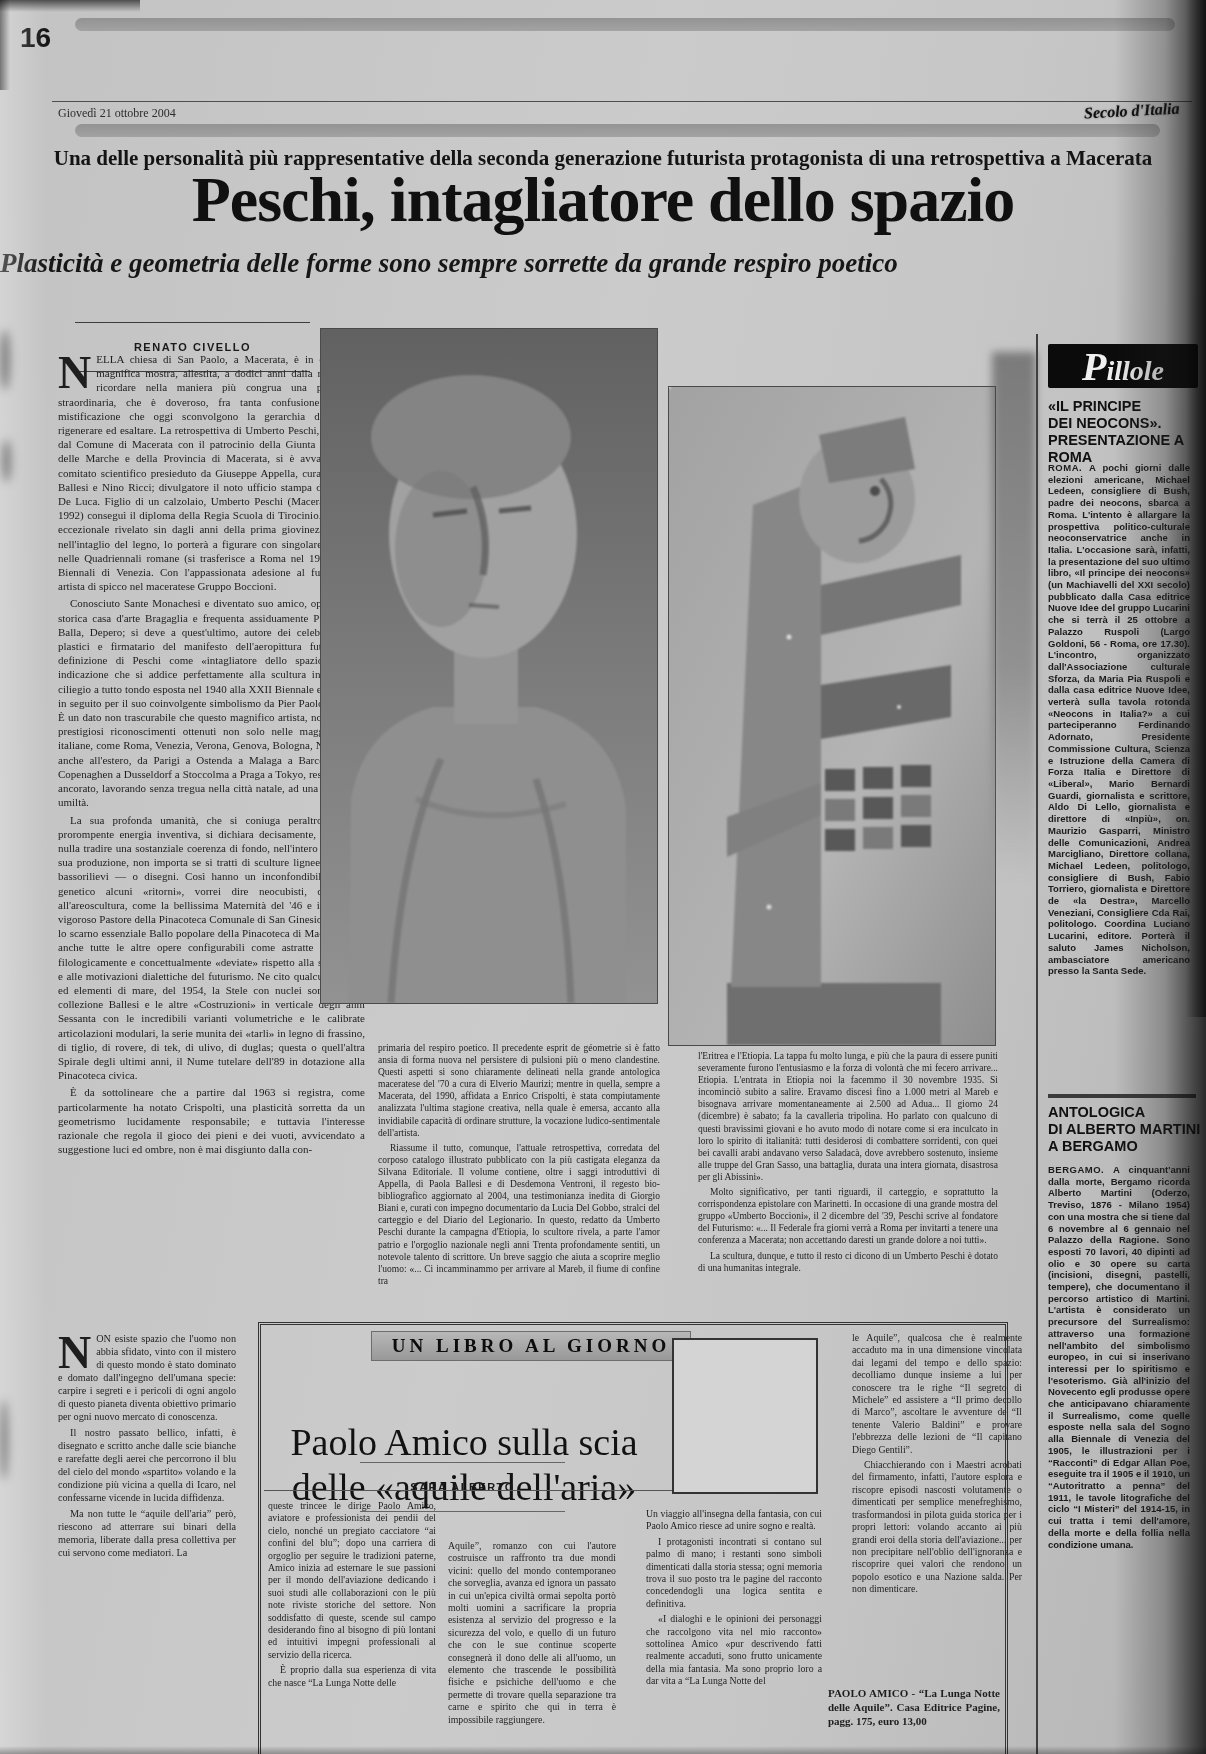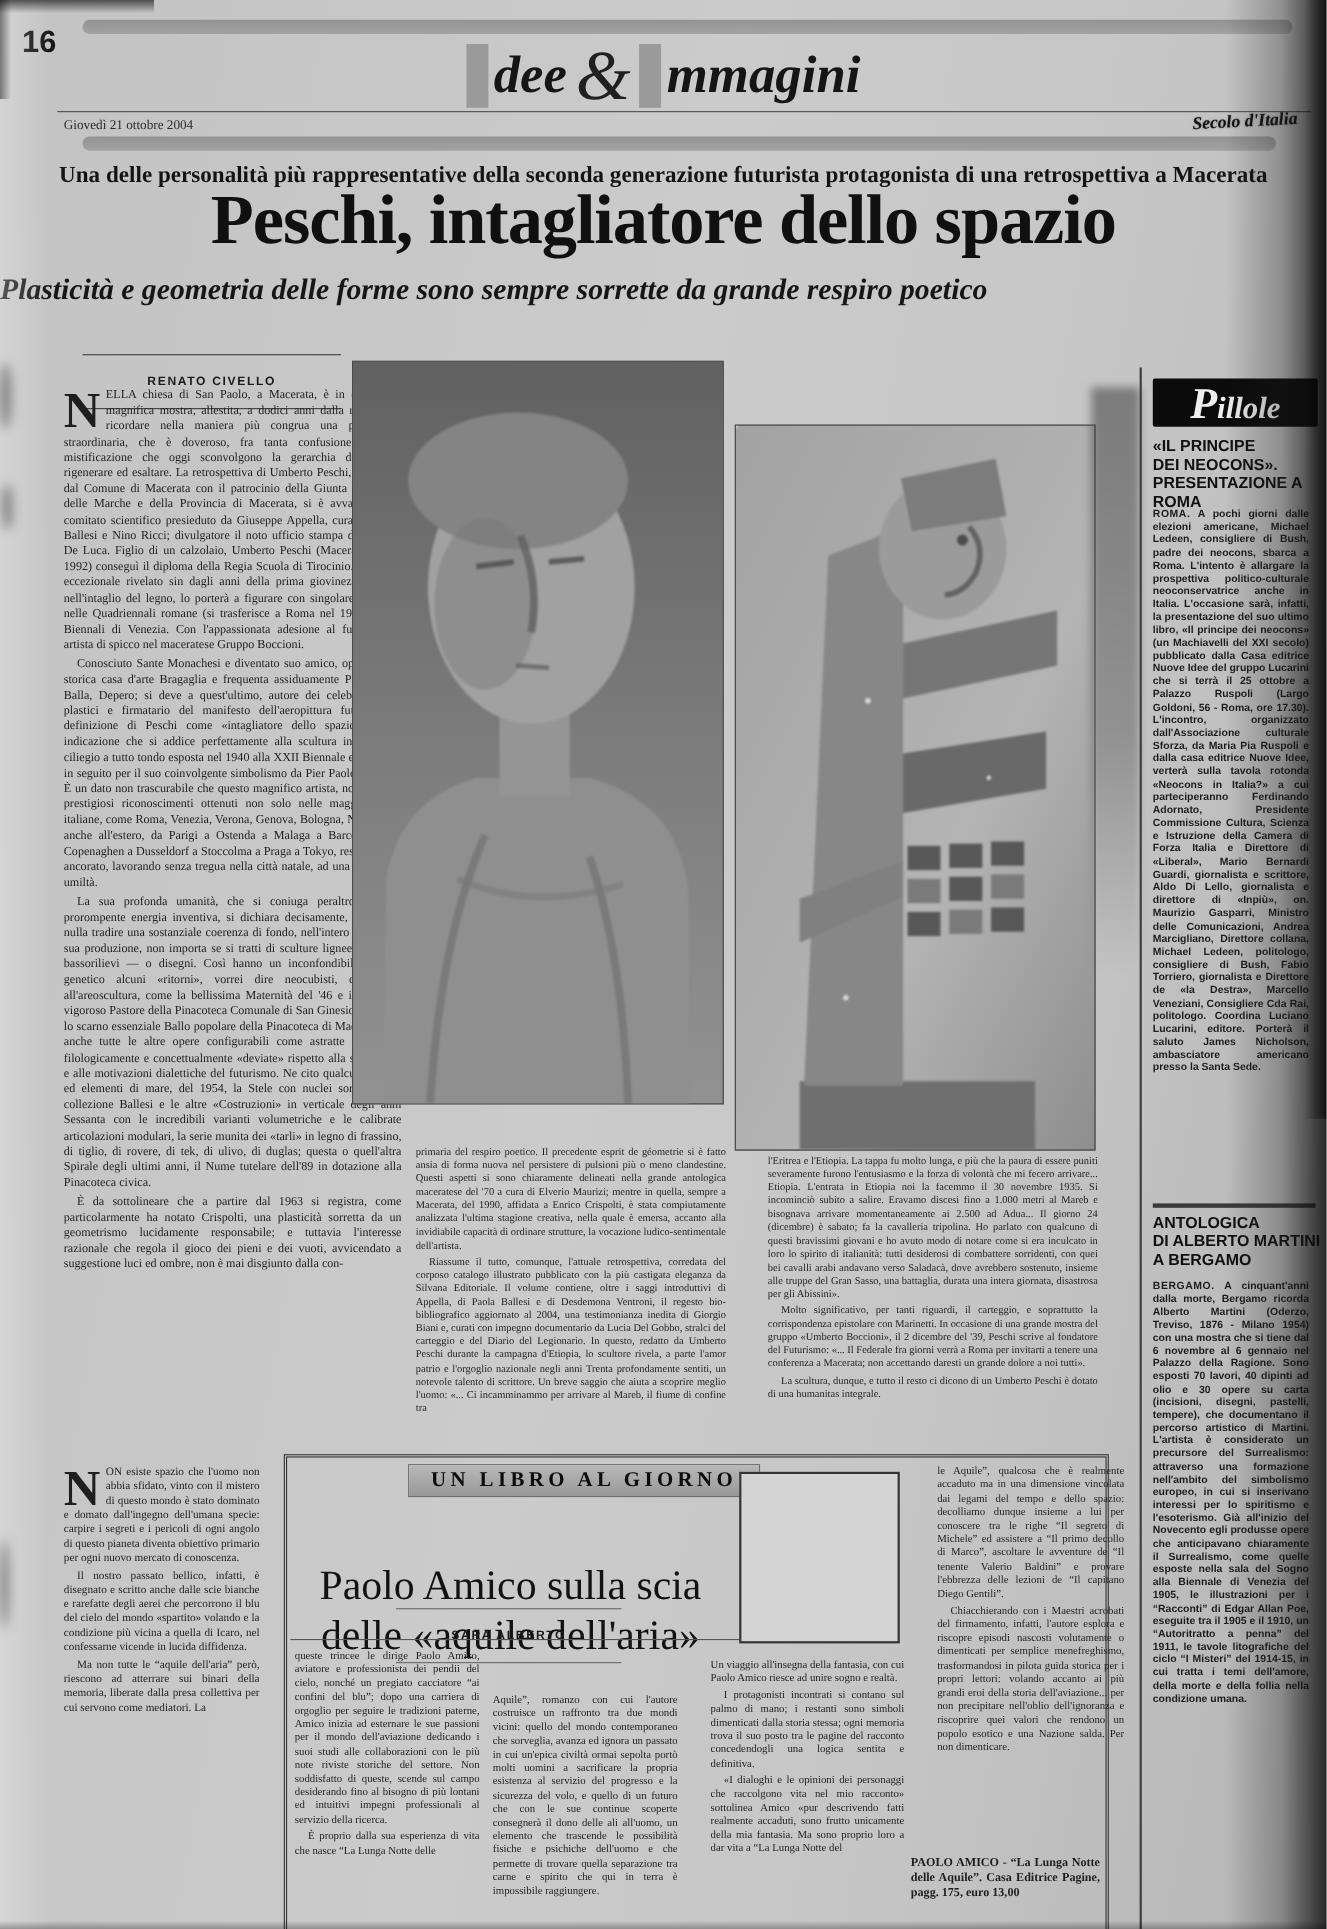--- a/index.html
+++ b/index.html
@@ -78,27 +78,20 @@
   .blob{background:rgba(45,45,45,.5);border-radius:50%;filter:blur(5px);}
 </style>
 </head>
 <body>
 
 <div id="page">
 
   <div class="abs band" id="band1" style="left:75px;top:18px;width:1100px;height:13px;"></div>
   <div class="abs" id="pagenum">16</div>
 
-  <div class="abs" id="masthead">
-    <span class="i-bar"></span>
-    <span class="mh-word">dee</span>
-    <span class="mh-amp">&amp;</span>
-    <span class="i-bar"></span>
-    <span class="mh-word">mmagini</span>
-  </div>
 
   <div class="abs" id="topline"></div>
   <div class="abs" id="date">Giovedì 21 ottobre 2004</div>
   <div class="abs" id="paper-name">Secolo d'Italia</div>
   <div class="abs band" id="band2" style="left:75px;top:124px;width:1085px;height:13px;"></div>
 
   <div class="abs" id="kicker">Una delle personalità più rappresentative della seconda generazione futurista protagonista di una retrospettiva a Macerata</div>
   <div class="abs" id="headline">Peschi, intagliatore dello spazio</div>
   <div class="abs" id="subtitle">Plasticità e geometria delle forme sono sempre sorrette da grande respiro poetico</div>
   <div class="abs byline" id="byline1">RENATO CIVELLO</div>

